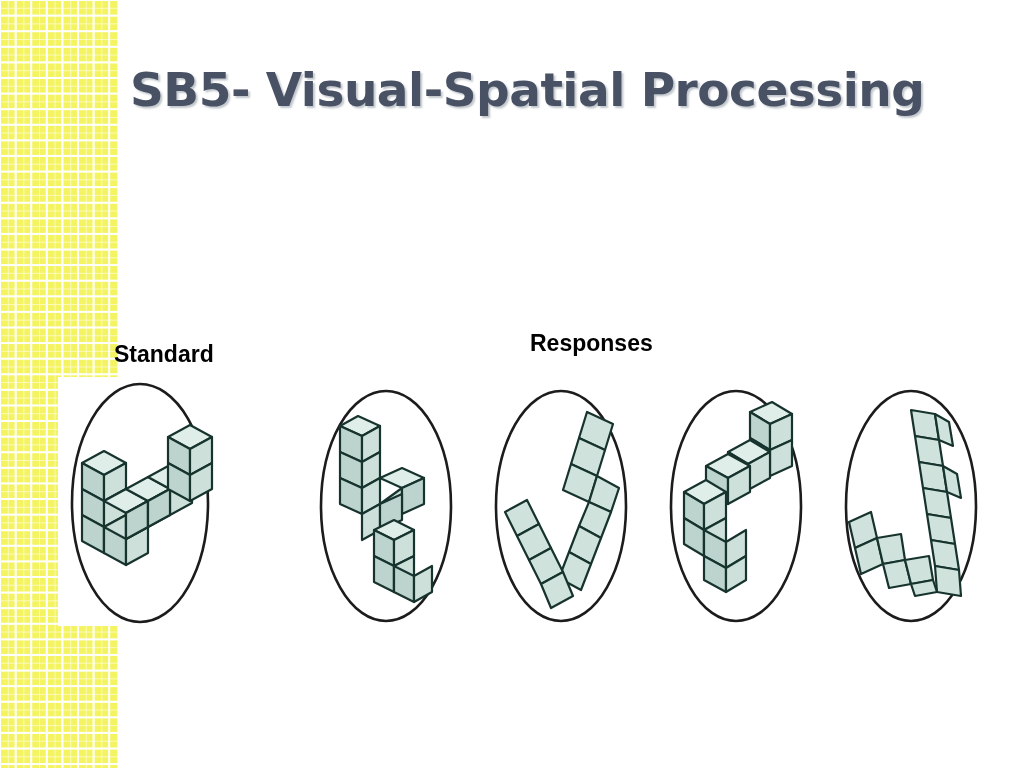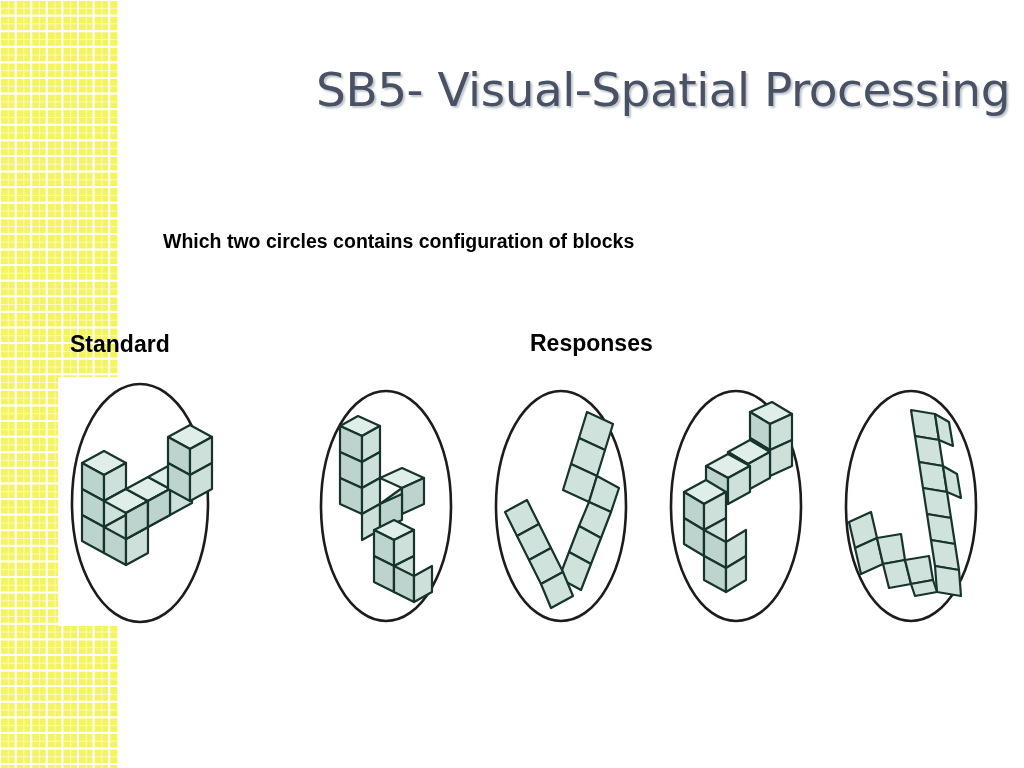--- a/index.html
+++ b/index.html
@@ -46,24 +46,24 @@
     height: 249px;
     background: #ffffff;
   }
 
   
   #slide-title {
     position: absolute;
     left: 130px;
     top: 62px;
     width: 880px;
-    text-align: right;
+    text-align: left;
     font-family: "DejaVu Sans", sans-serif;
     font-size: 47px;
-    font-weight: 400;
+    font-weight: 700;
     letter-spacing: -0.5px;
     color: #495264;
     text-shadow: 2px 2px 2px rgba(120,130,145,0.45);
     white-space: nowrap;
   }
 
   
   #prompt-text {
     position: absolute;
     left: 163px;
@@ -79,21 +79,21 @@
 
   
   .section-label {
     position: absolute;
     font-family: "Liberation Sans", sans-serif;
     font-size: 23px;
     font-weight: bold;
     color: #000000;
     white-space: nowrap;
   }
-  #label-standard  { left: 70px;  top: 331px; }
+  #label-standard  { left: 70px;  top: 341px; padding-left: 44px; }
   #label-responses { left: 530px; top: 330px; }
 
   
   #figures-layer {
     position: absolute;
     left: 0;
     top: 0;
     width: 1024px;
     height: 768px;
     pointer-events: none;
@@ -115,21 +115,20 @@
 </head>
 <body>
 
 <div id="yellow-band"></div>
 
 <div id="standard-card"></div>
 
 <div id="slide-title">SB5- Visual-Spatial Processing</div>
 
 <div id="prompt-text">
-  <span class="line">Which two circles contains configuration of blocks</span>
 </div>
 
 <div id="label-standard" class="section-label">Standard</div>
 
 <div id="label-responses" class="section-label">Responses</div>
 
 <div id="figures-layer">
 
   <div class="figure-cell" style="left:68px; top:381px;">
     <svg width="144" height="244" viewBox="0 0 144 244">

